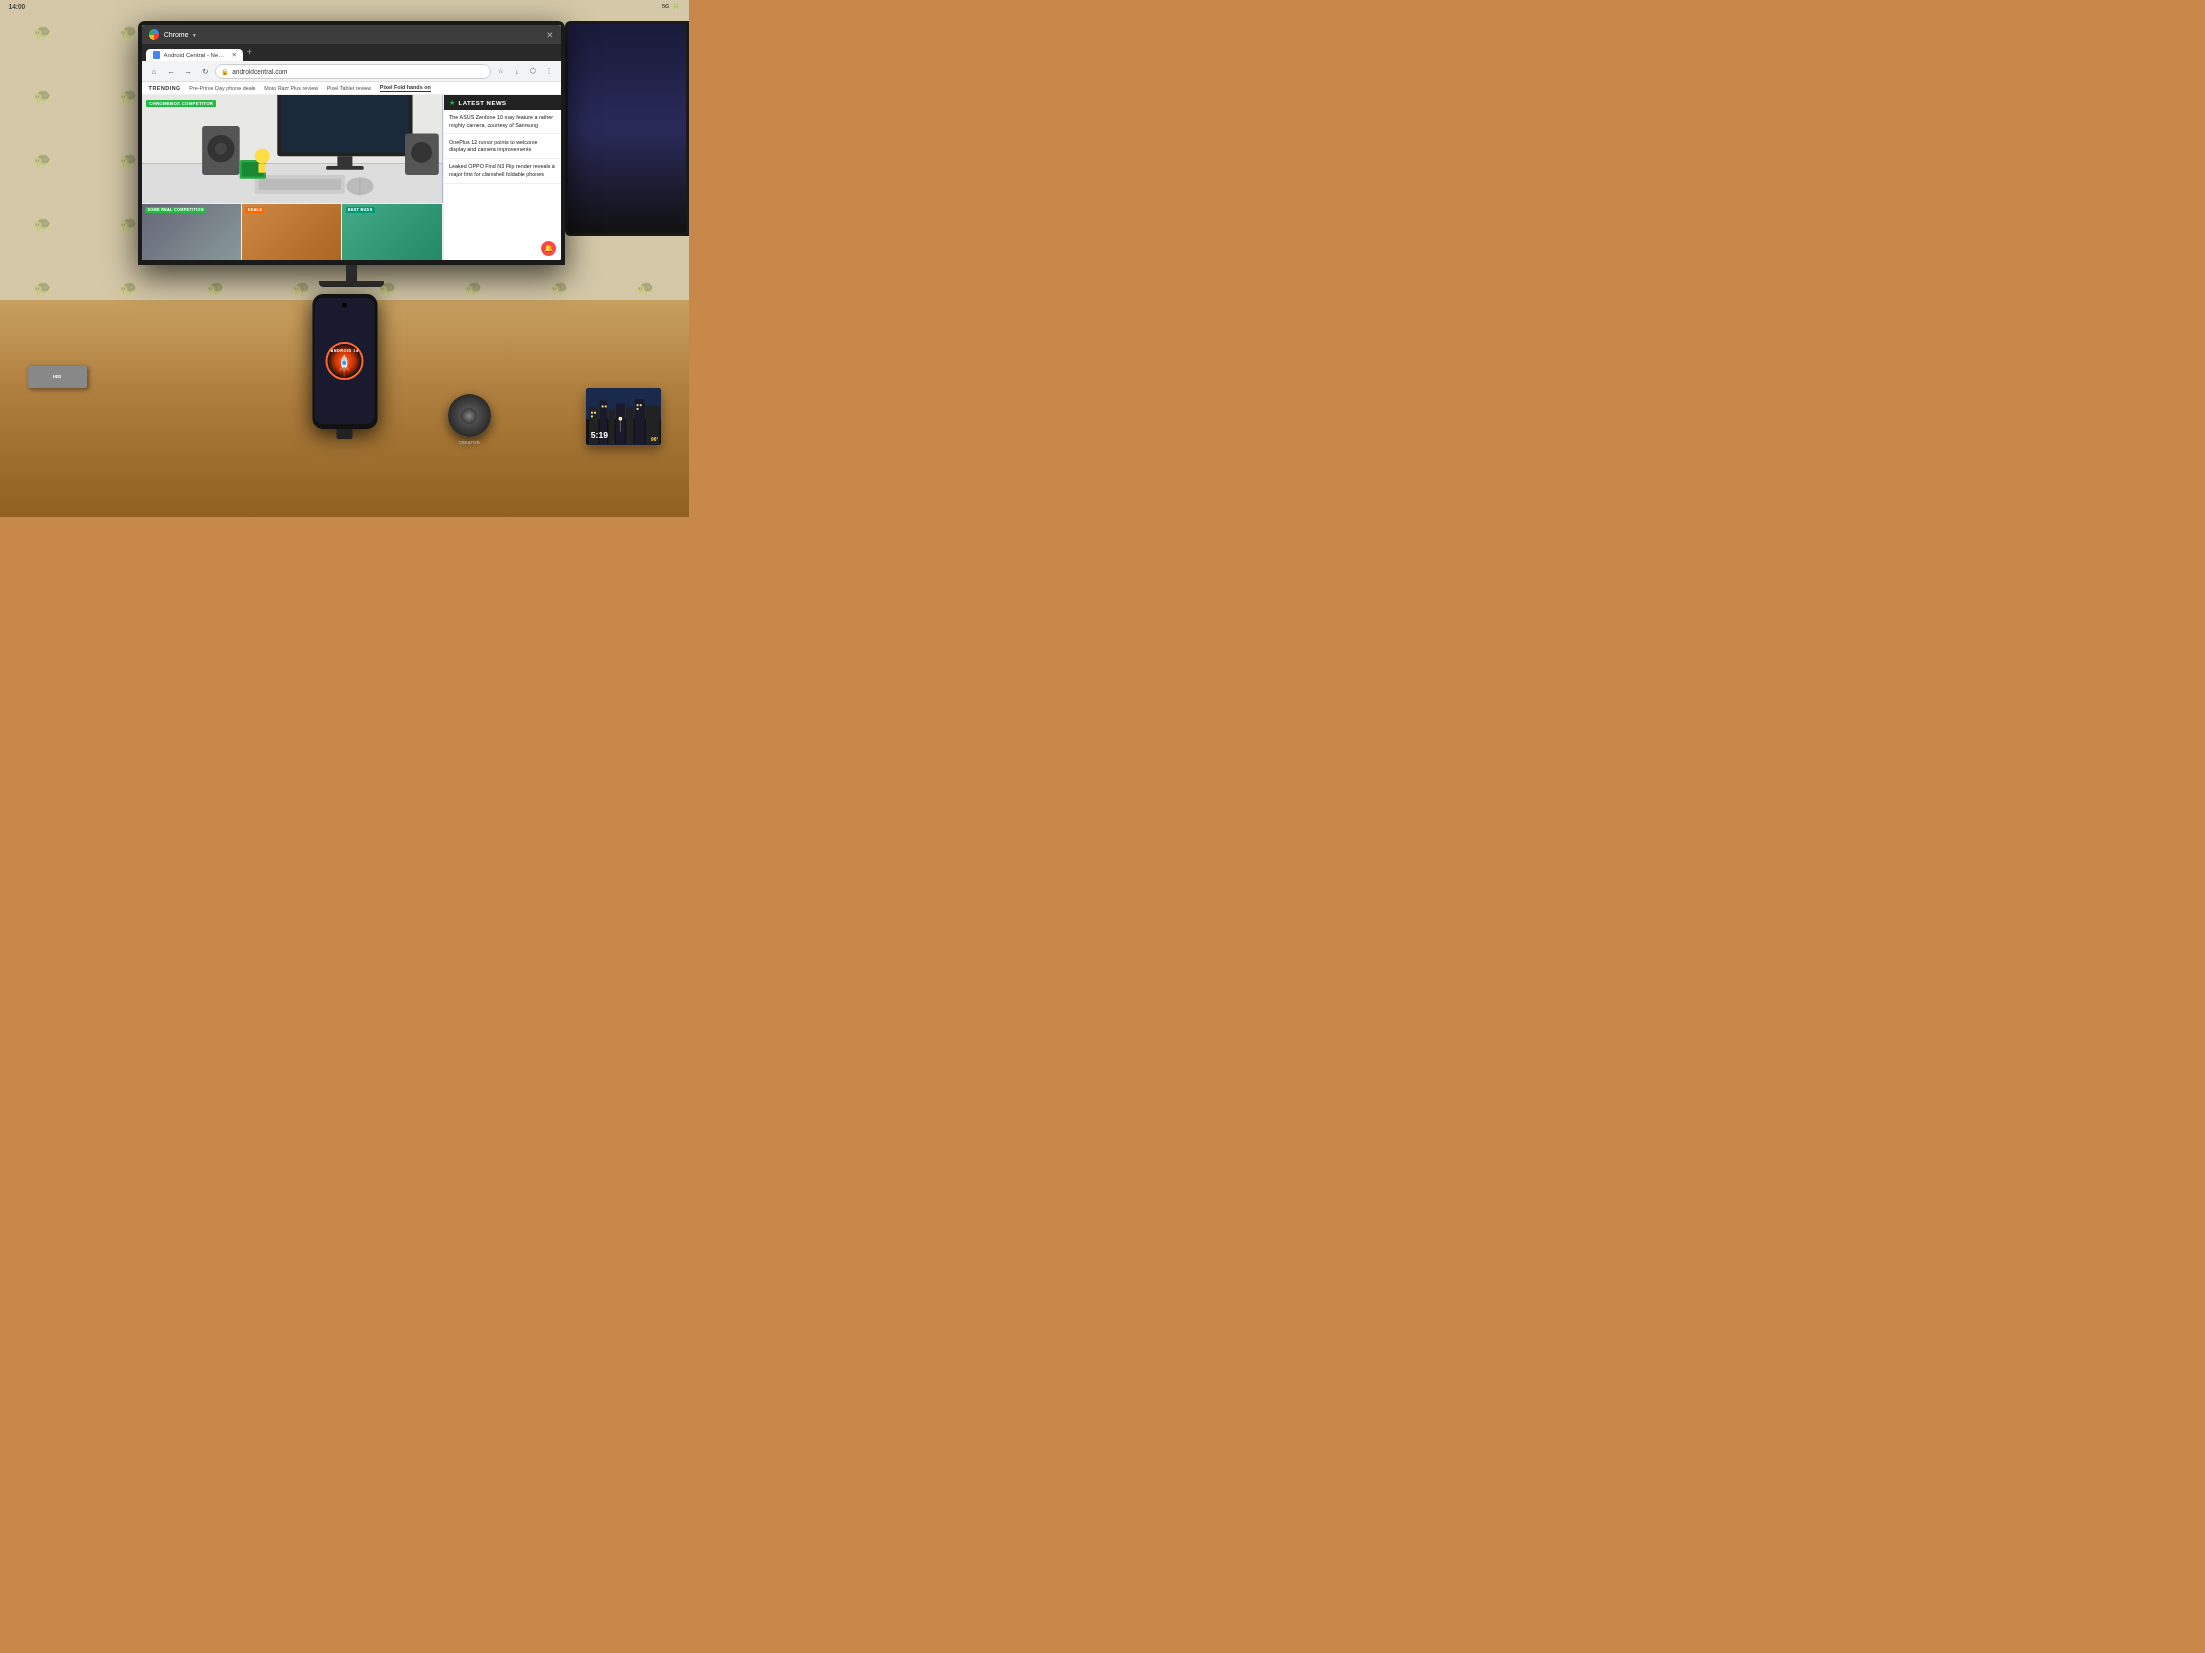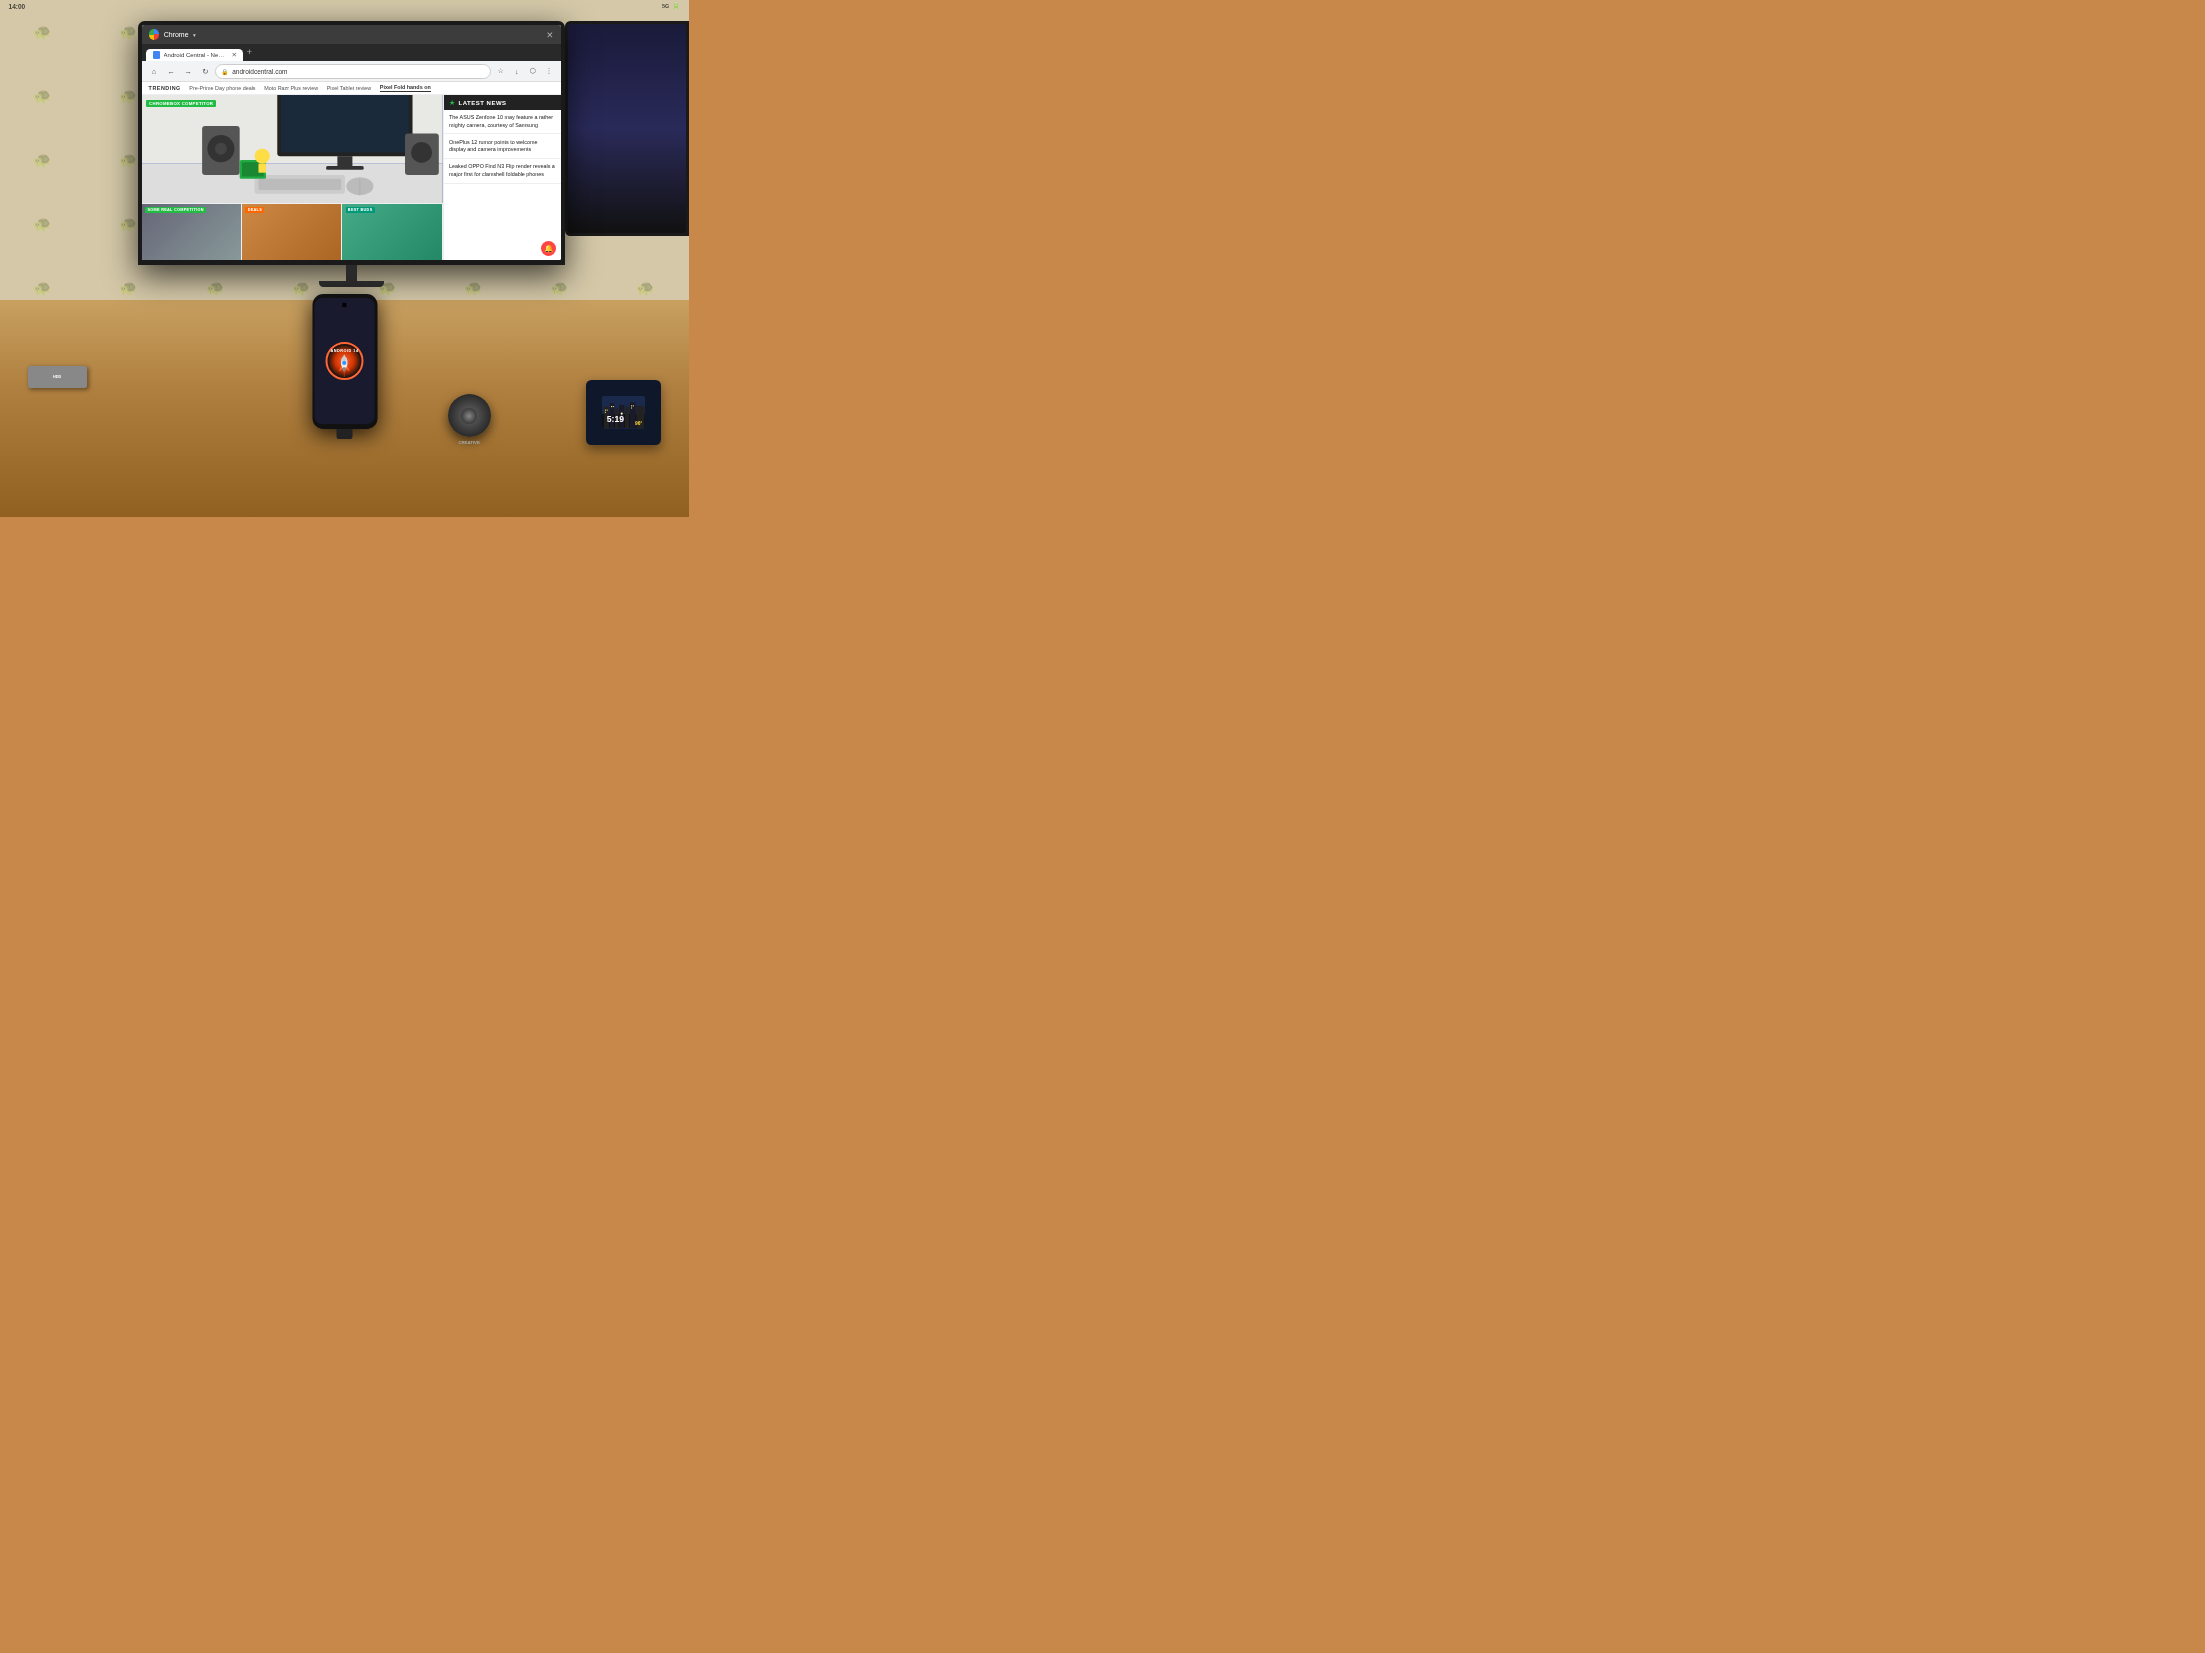--- a/index.html
+++ b/index.html
@@ -508,21 +508,21 @@
     .smart-display {
       position: absolute;
       bottom: 14%;
       right: 4%;
       width: 75px;
     }
 
     .smart-display-frame {
       background: #0f172a;
       border-radius: 5.4px;
-      padding: 16px;
+      padding: 0;
       box-shadow: 0 4.3px 10.8px rgba(0,0,0,0.4);
     }
 
     .smart-display-screen {
       background: #1a1a1a;
       border-radius: 3.2px;
       overflow: hidden;
       aspect-ratio: 4/3;
       position: relative;
     }

